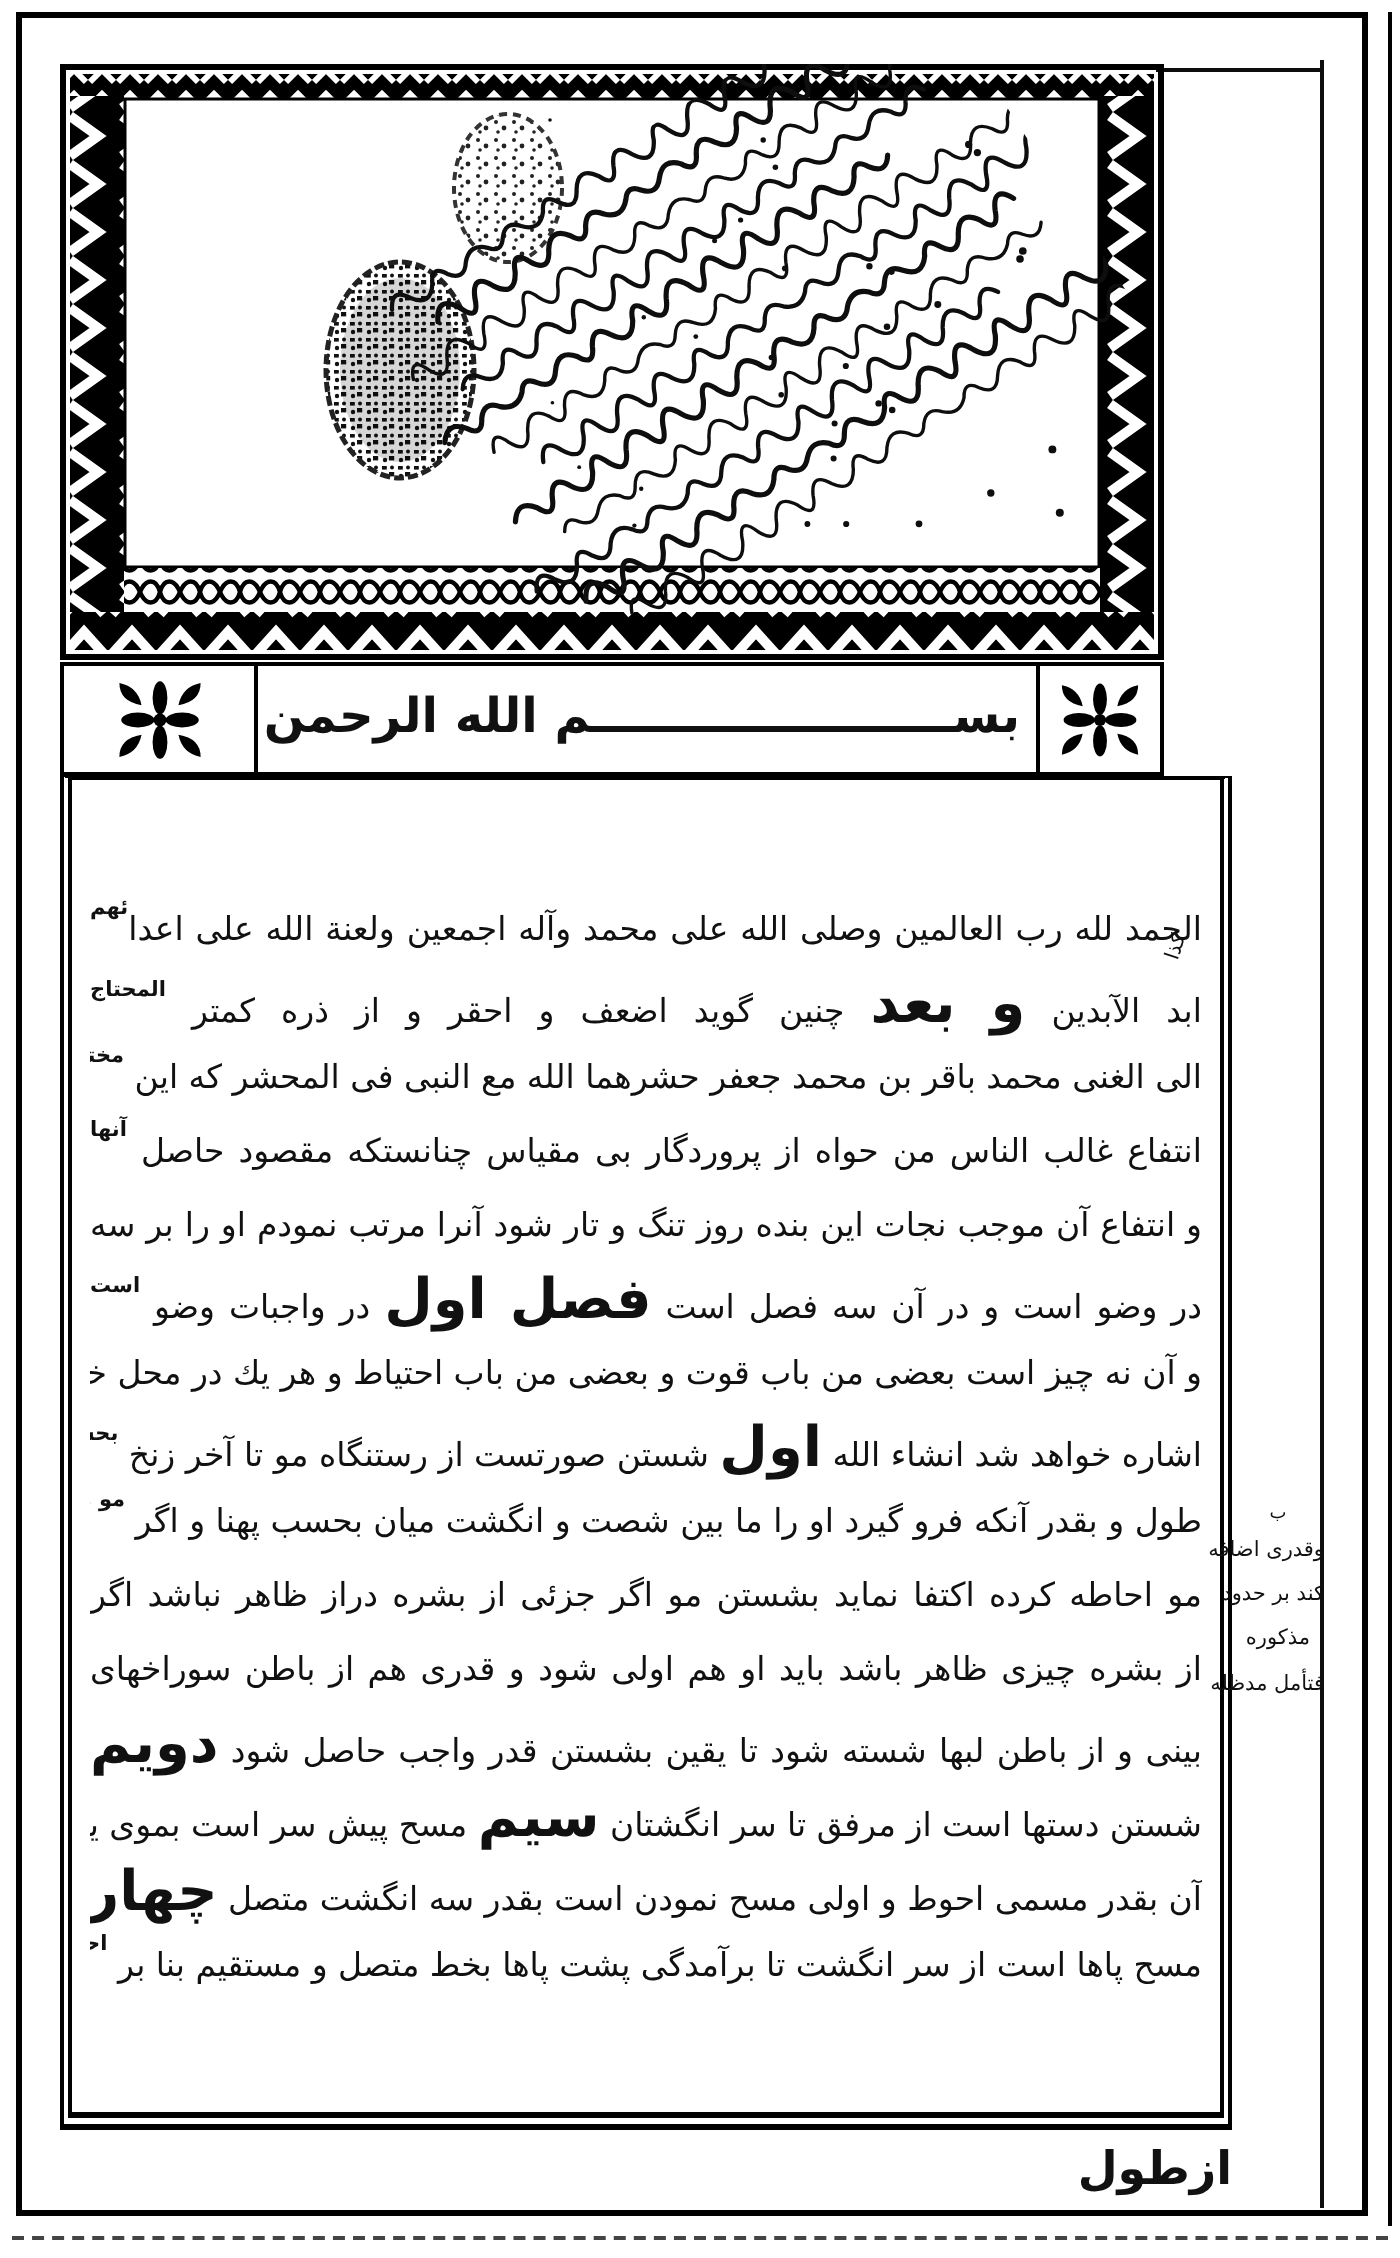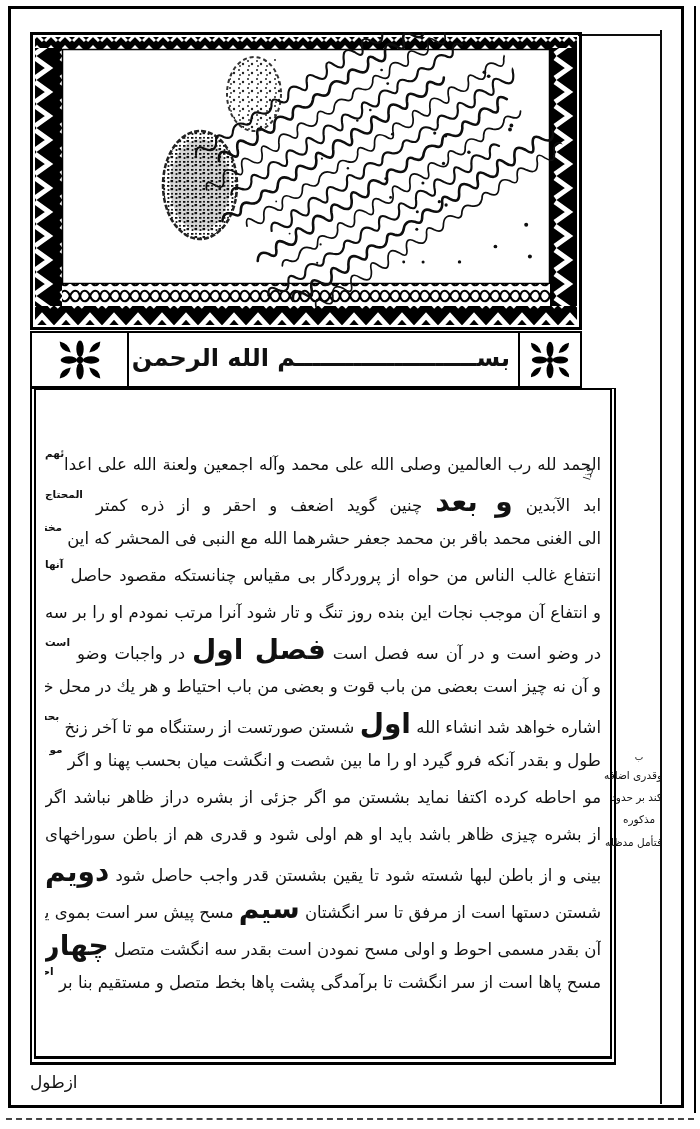--- a/index.html
+++ b/index.html
@@ -35,21 +35,21 @@
   .line .b{font-size:28px;font-weight:bold;}
   .line .s{font-size:10.5px;position:relative;top:-13px;font-weight:bold;}
 
   
   .gloss{position:absolute;left:616px;top:750px;width:46px;direction:rtl;text-align:center;font-size:10.5px;line-height:2.1;}
   .gloss div{white-space:nowrap;}
   .gloss .g0{font-size:9px;line-height:1.6;}
 
   .side-note{position:absolute;left:582px;top:468px;font-size:10px;direction:rtl;transform:rotate(-72deg);transform-origin:center;}
 
-  .catchword{position:absolute;left:30px;top:1072px;width:586px;text-align:left;font-size:17px;font-weight:normal;direction:rtl;}
+  .catchword{position:absolute;left:30px;top:1072px;width:586px;text-align:right;font-size:23px;font-weight:bold;direction:rtl;}
 </style>
 </head>
 <body>
 
 <div class="page">
 
   <div class="outer-frame"></div>
   <div class="right-line"></div>
   <div class="bottom-dash"></div>
   <div class="v-rule"></div>

